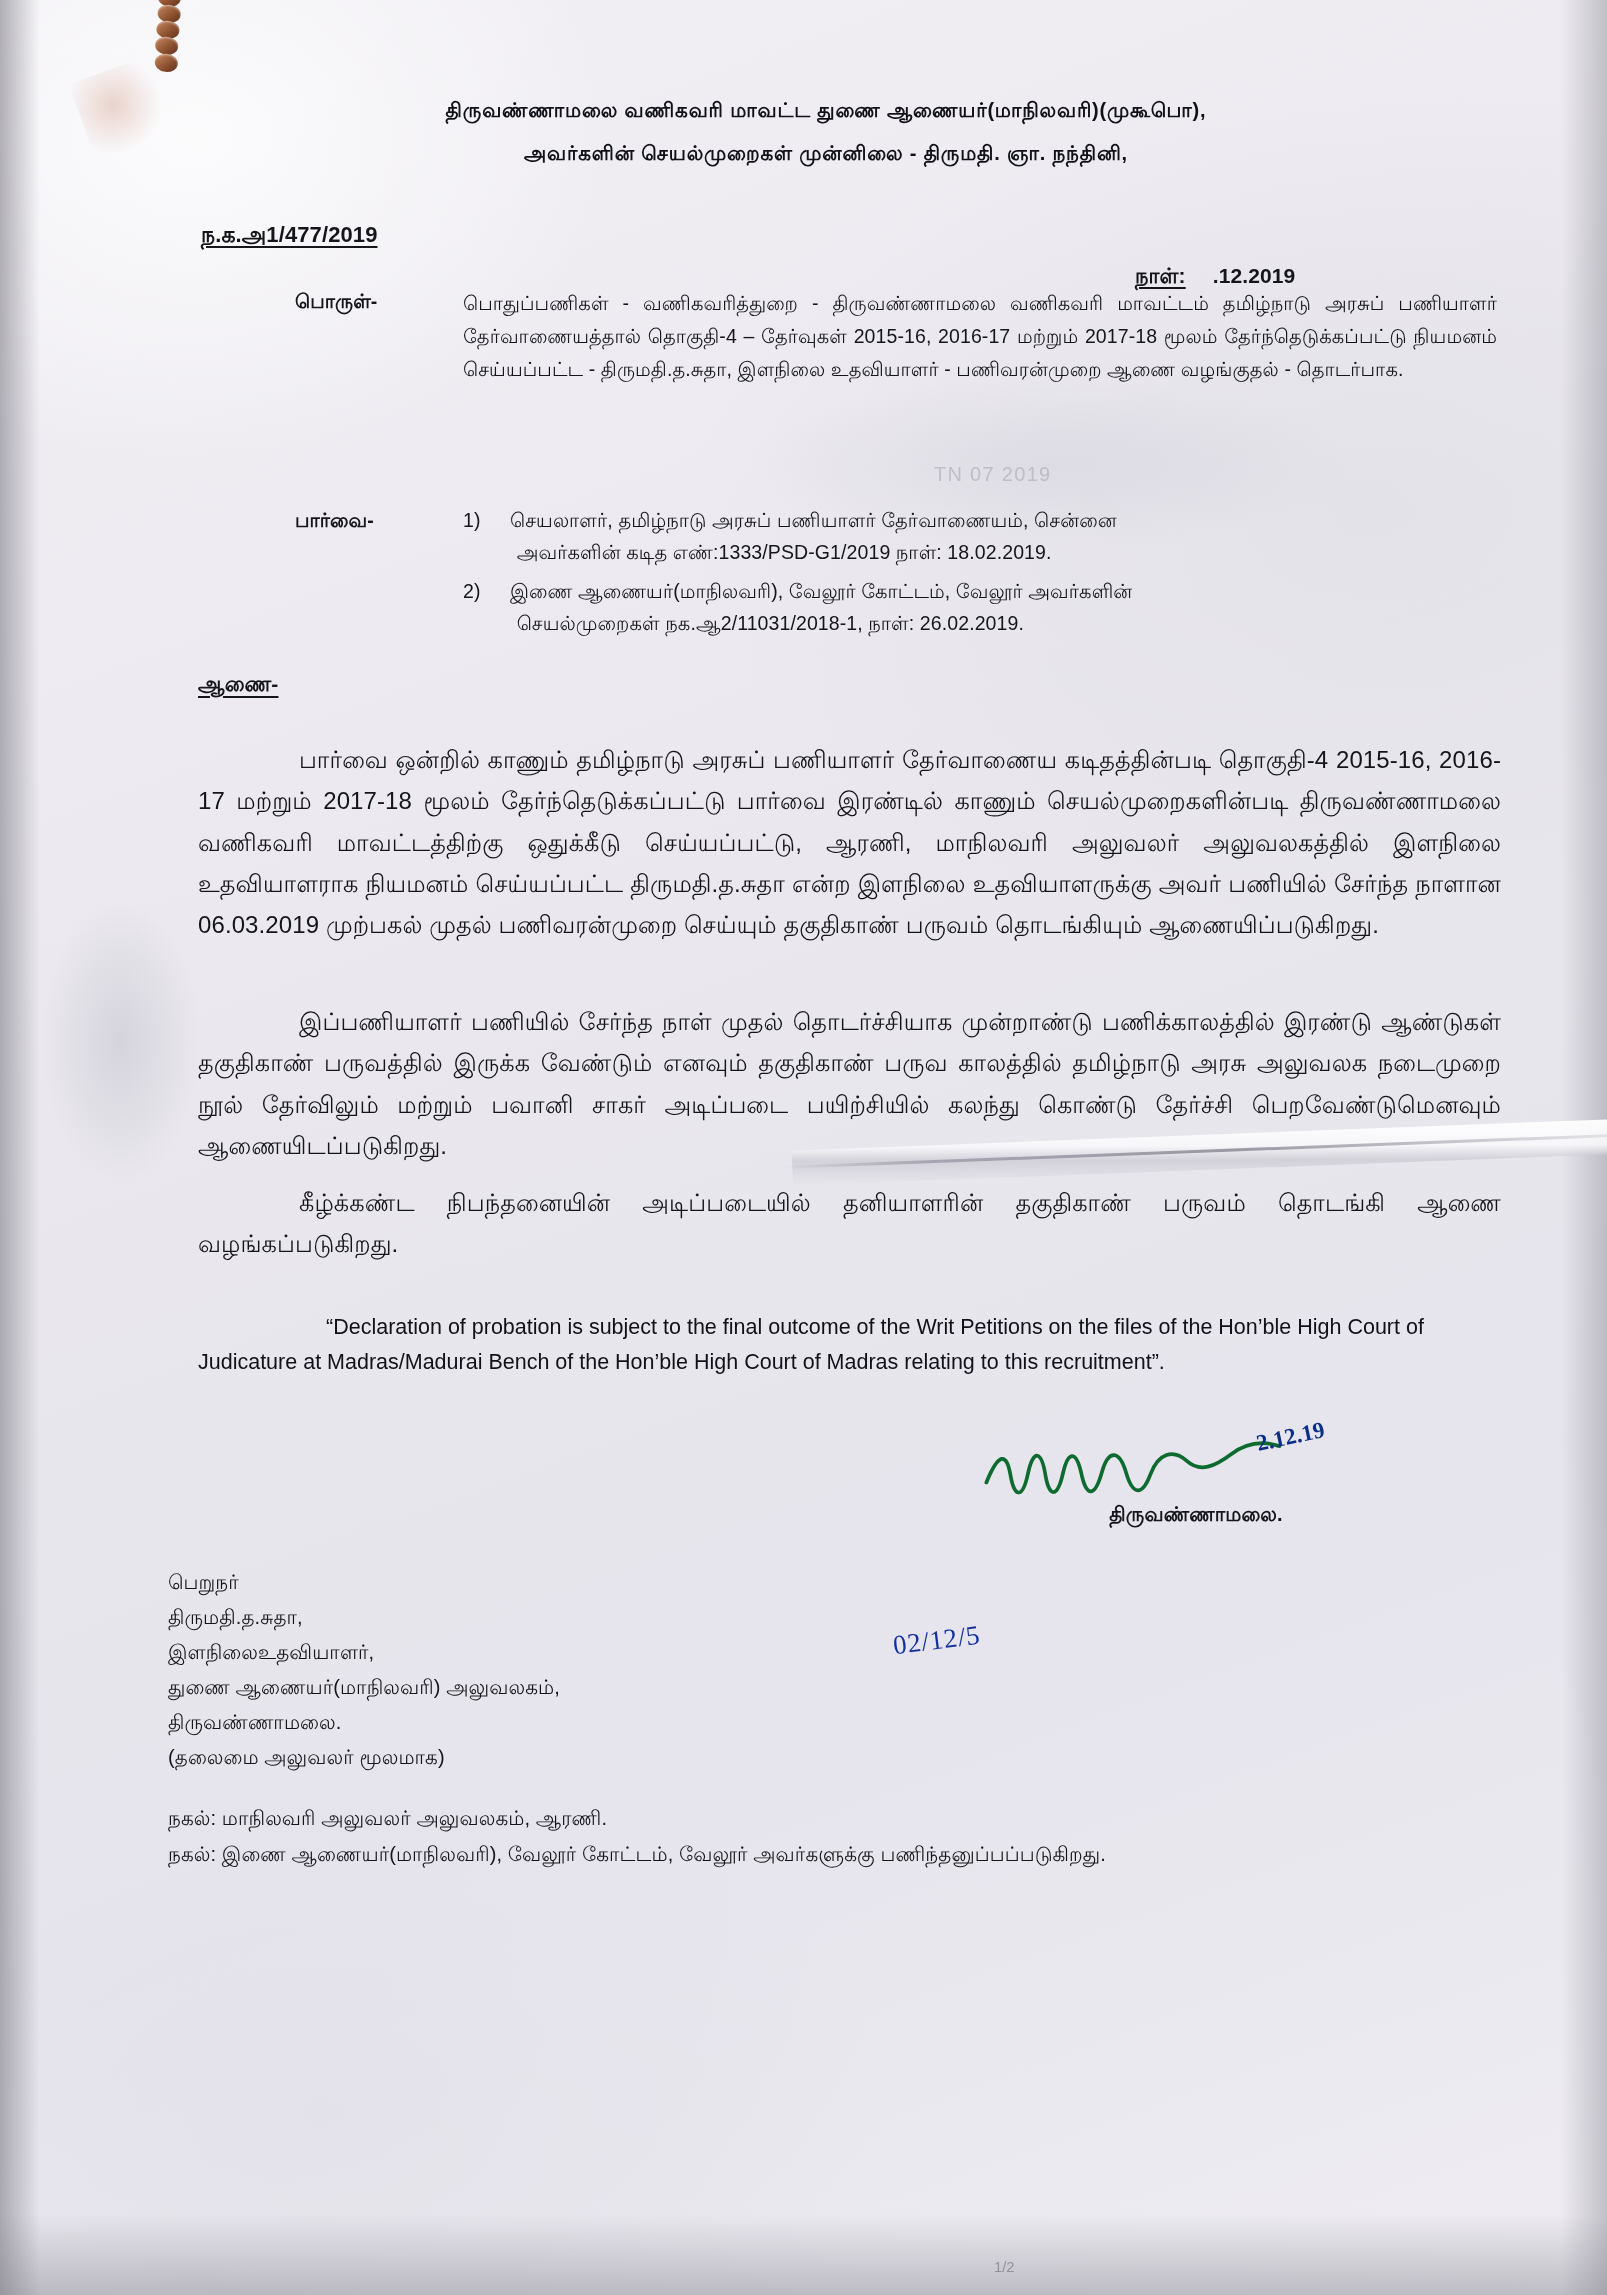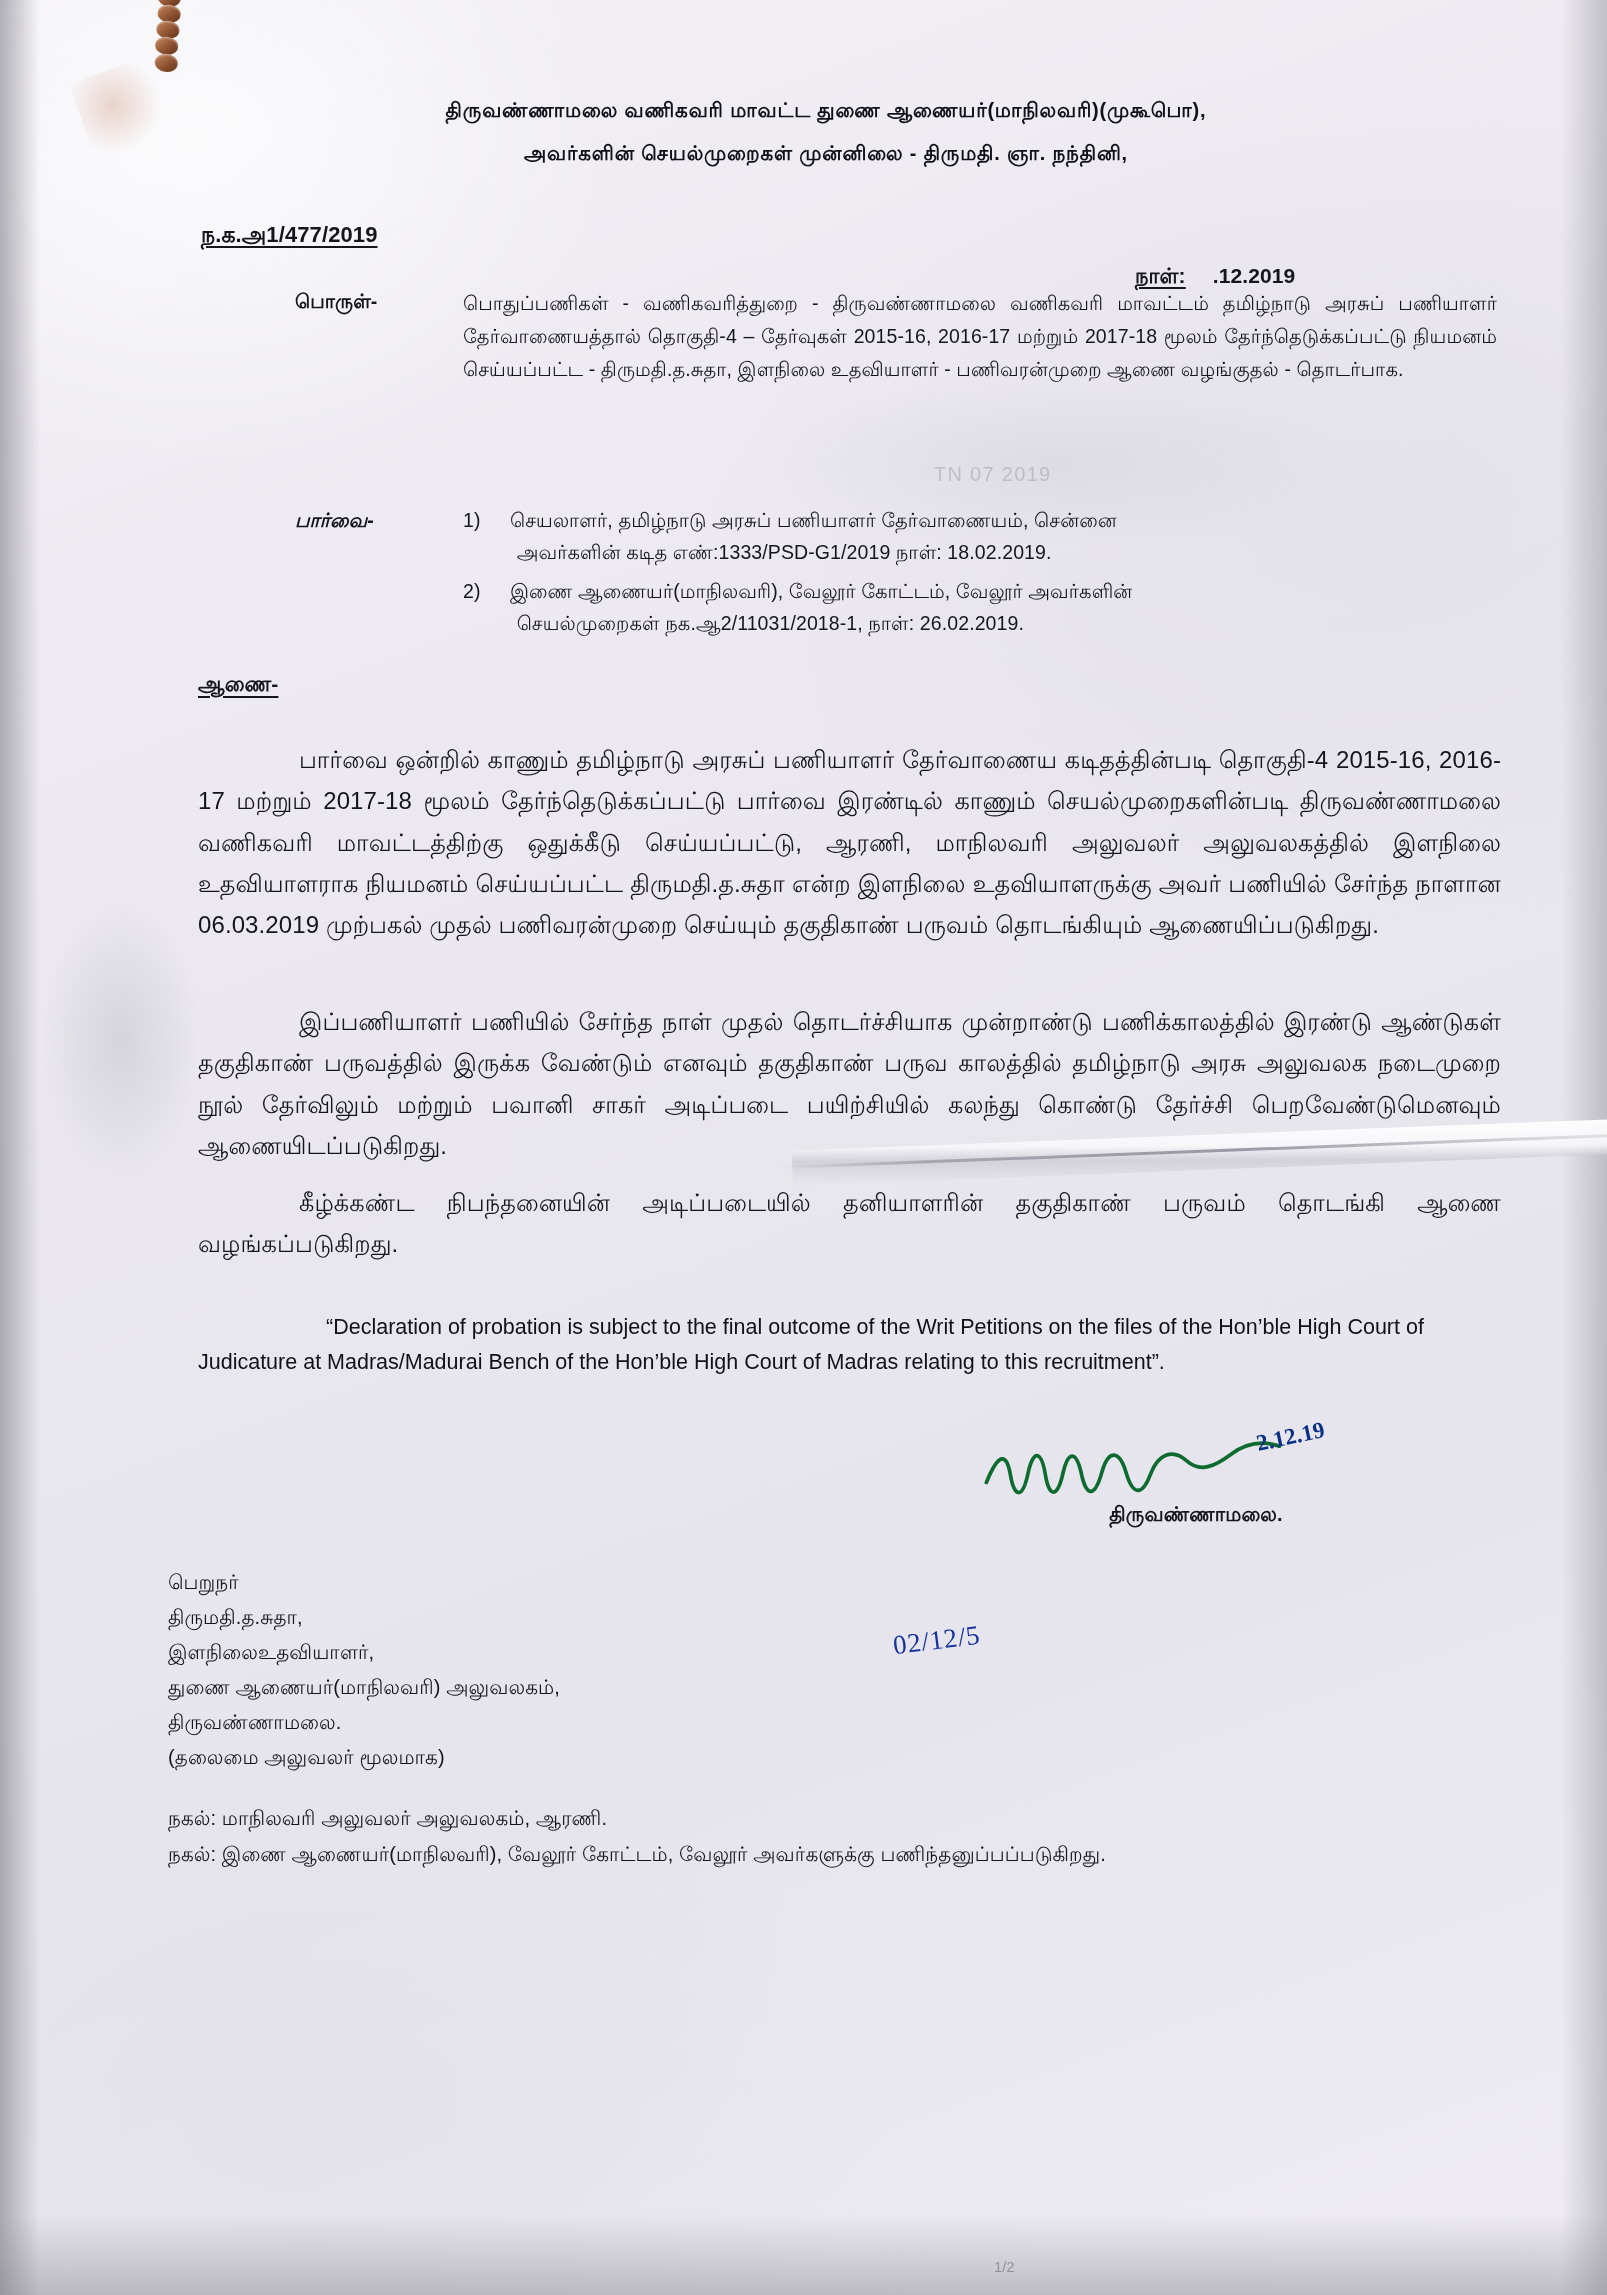--- a/index.html
+++ b/index.html
@@ -170,21 +170,20 @@
     text-align: justify;
     text-align-last: left;
     font-weight: 500;
   }
 
   .lbl-ref {
     position: absolute;
     left: 295px; top: 509px;
     font-size: 19.5px;
     font-weight: 600;
-    font-style: italic;
   }
   .ref-list {
     position: absolute;
     left: 463px; top: 505px;
     width: 1021px;
     font-size: 19.5px;
     line-height: 1.62;
     font-weight: 500;
   }
   .ref-item { display: flex; margin-bottom: 8px; }

